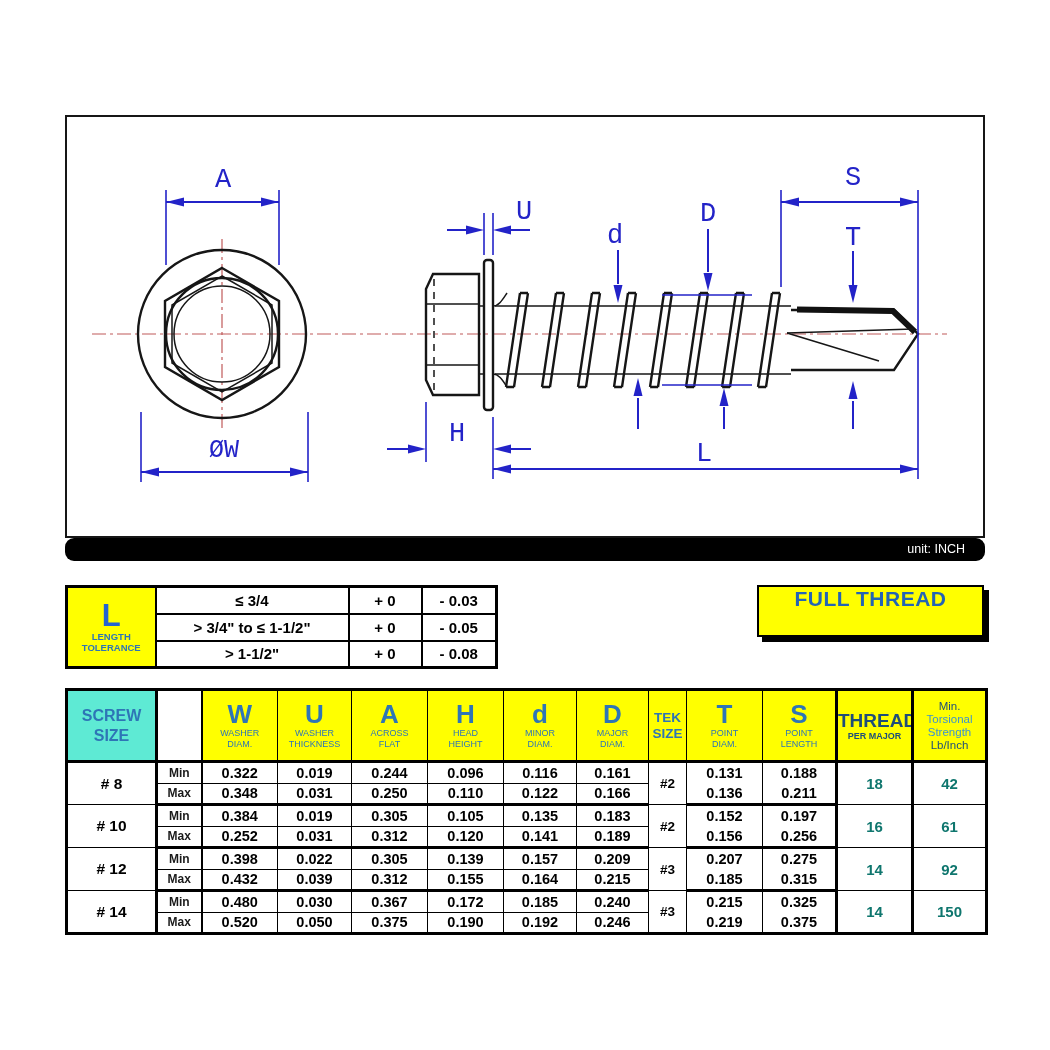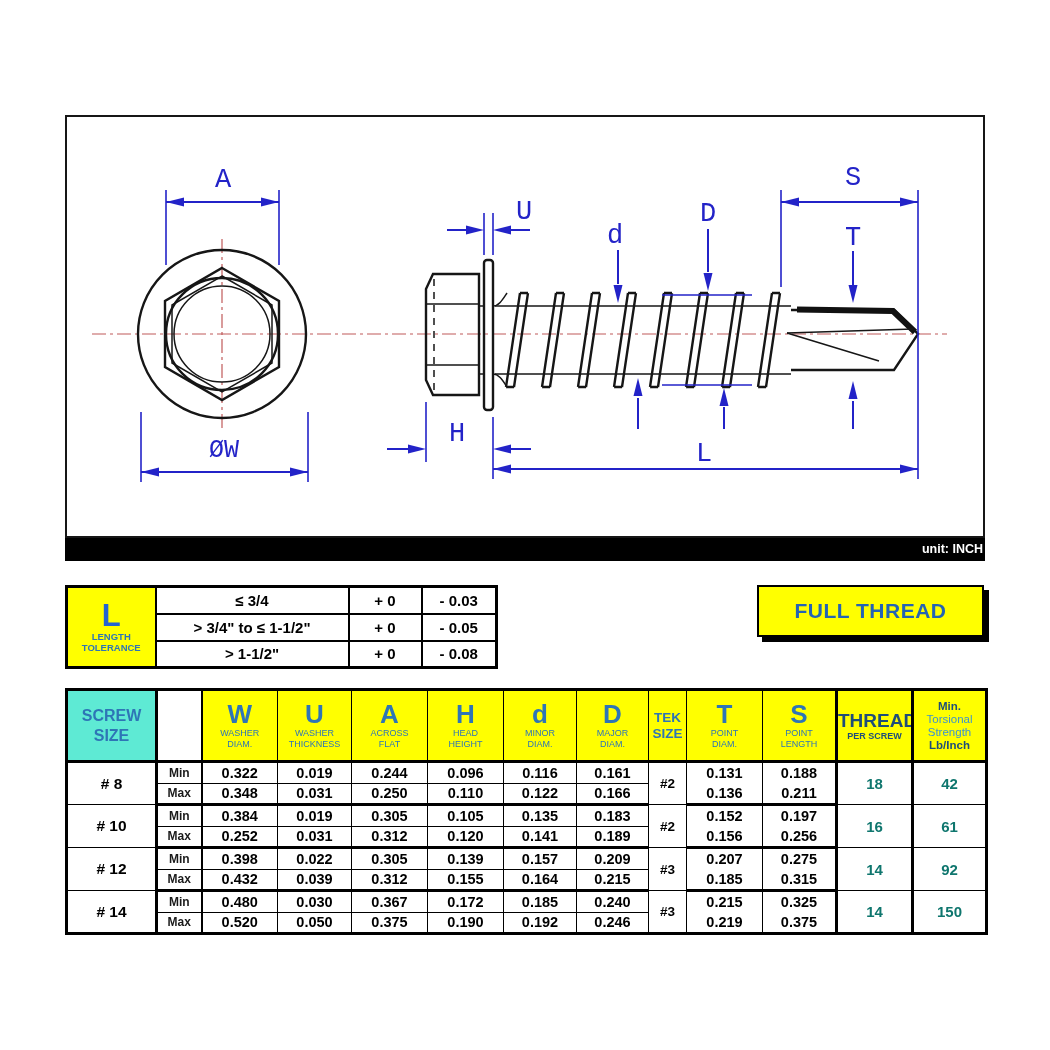--- a/index.html
+++ b/index.html
@@ -8,40 +8,40 @@
     position:relative; width:1050px; height:1050px; background:#ffffff;
     font-family:"Liberation Sans", sans-serif; overflow:hidden;
   }
   
   .drawing-panel {
     position:absolute; left:65px; top:115px; width:920px; height:423px;
     border:2px solid #161616; background:#ffffff;
   }
   .unit-bar {
     position:absolute; left:65px; top:538px; width:920px; height:23px;
-    background:#000000; color:#ffffff; font-size:12.5px; font-weight:700;
-    text-align:right; line-height:23px; padding-right:2px;
+    background:#000000; color:#ffffff; font-size:12.5px; font-weight:400;
+    text-align:right; line-height:23px; padding-right:20px;border-radius:9px;
   }
   
   .tol-table {
     position:absolute; left:65px; top:585px;
     border-collapse:collapse; table-layout:fixed; width:430px;
     border:3px solid #000;
   }
   .tol-table td, .tol-table th { border:2px solid #000; padding:0; background:#fff; }
   .tol-table tr { height:27px; }
   .tol-sym-cell { background:#ffff00 !important; text-align:center; vertical-align:middle; }
   .tol-sym { display:block; color:#2463d0; font-size:31px; font-weight:700; line-height:30px; }
   .tol-cap { display:block; color:#2e75b6; font-size:9.5px; font-weight:700; line-height:11px; }
   .tol-range, .tol-plus, .tol-minus { text-align:center; font-size:15px; font-weight:700; color:#000; }
   
   .full-thread {
     position:absolute; left:757px; top:585px; width:227px; height:52px;
     background:#ffff00; border:2.5px solid #000; box-shadow:5px 5px 0 #000;
-    display:flex; align-items:center; justify-content:center;
+    display:flex; justify-content:center;
     color:#2464b4; font-size:21px; font-weight:700; letter-spacing:0.5px;
   }
   
   .spec-table {
     position:absolute; left:65px; top:688px;
     border-collapse:collapse; table-layout:fixed; width:920px;
     border:3px solid #000;
   }
   .spec-table th, .spec-table td {
     border:1px solid #000; padding:0; text-align:center; vertical-align:middle;
@@ -50,21 +50,21 @@
   .spec-table tr.head-row { height:72px; }
   .spec-table tr.data-row { height:21.5px; }
   .head-row th { border-bottom:3px solid #000; background:#ffff00; }
   th.screw-h { background:#5eead4; color:#2e75b6; font-size:16px; font-weight:700; line-height:20px; }
   th.blank-h { background:#ffffff; }
   .sym { display:block; color:#2e75b6; font-size:26px; font-weight:700; line-height:27px; }
   .sub { display:block; color:#2e75b6; font-size:9px; font-weight:400; line-height:11px; }
   th.tek-h { color:#2e75b6; font-size:13.5px; font-weight:700; line-height:16px; }
   .thread-sym { display:block; color:#1f4e79; font-size:19px; font-weight:700; line-height:21px; }
   .thread-sub { display:block; color:#1f4e79; font-size:9px; font-weight:700; line-height:11px; }
-  .str-b { display:block; color:#1f4e79; font-size:11.5px; font-weight:700; line-height:13px; }
+  .str-b { display:block; color:#1f4e79; font-size:11.5px; font-weight:400; line-height:13px; }
   .str-n { display:block; color:#3d93cf; font-size:11.5px; font-weight:400; line-height:13px; }
   td.size-c { font-size:15.5px; font-weight:700; color:#000; }
   td.mm-c { font-size:12px; font-weight:700; color:#1a1a1a; }
   td.val-c { font-size:14.5px; font-weight:700; color:#000; }
   td.tek-c { font-size:13.5px; font-weight:700; color:#000; }
   td.big-c { font-size:15px; font-weight:700; color:#0f766e; }
   .br3 { border-right:3px solid #000 !important; }
   .br2 { border-right:2px solid #000 !important; }
   .bb3 { border-bottom:3px solid #000 !important; }
   .nobb { border-bottom-style:hidden !important; }
@@ -305,21 +305,21 @@
         <span class="sub">POINT</span>
         <span class="sub">DIAM.</span>
       </th>
       <th class="br3">
         <span class="sym">S</span>
         <span class="sub">POINT</span>
         <span class="sub">LENGTH</span>
       </th>
       <th class="br3">
         <span class="thread-sym">THREAD</span>
-        <span class="thread-sub">PER SCREW</span>
+        <span class="thread-sub">PER MAJOR</span>
       </th>
       <th>
         <span class="str-b">Min.</span>
         <span class="str-n">Torsional</span>
         <span class="str-n">Strength</span>
         <span class="str-b">Lb/Inch</span>
       </th>
     </tr>
 
     <tr class="data-row">

